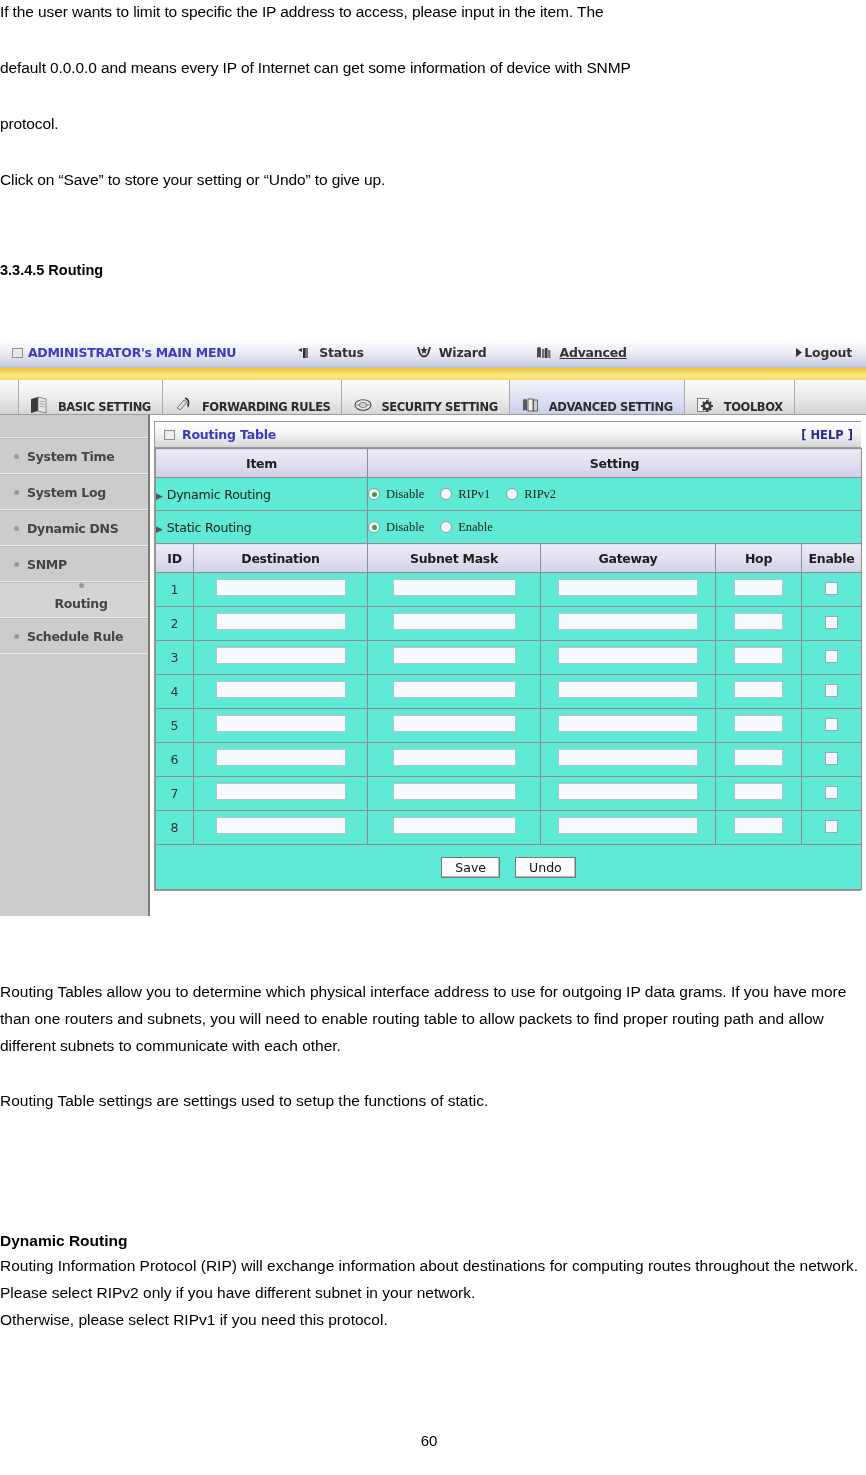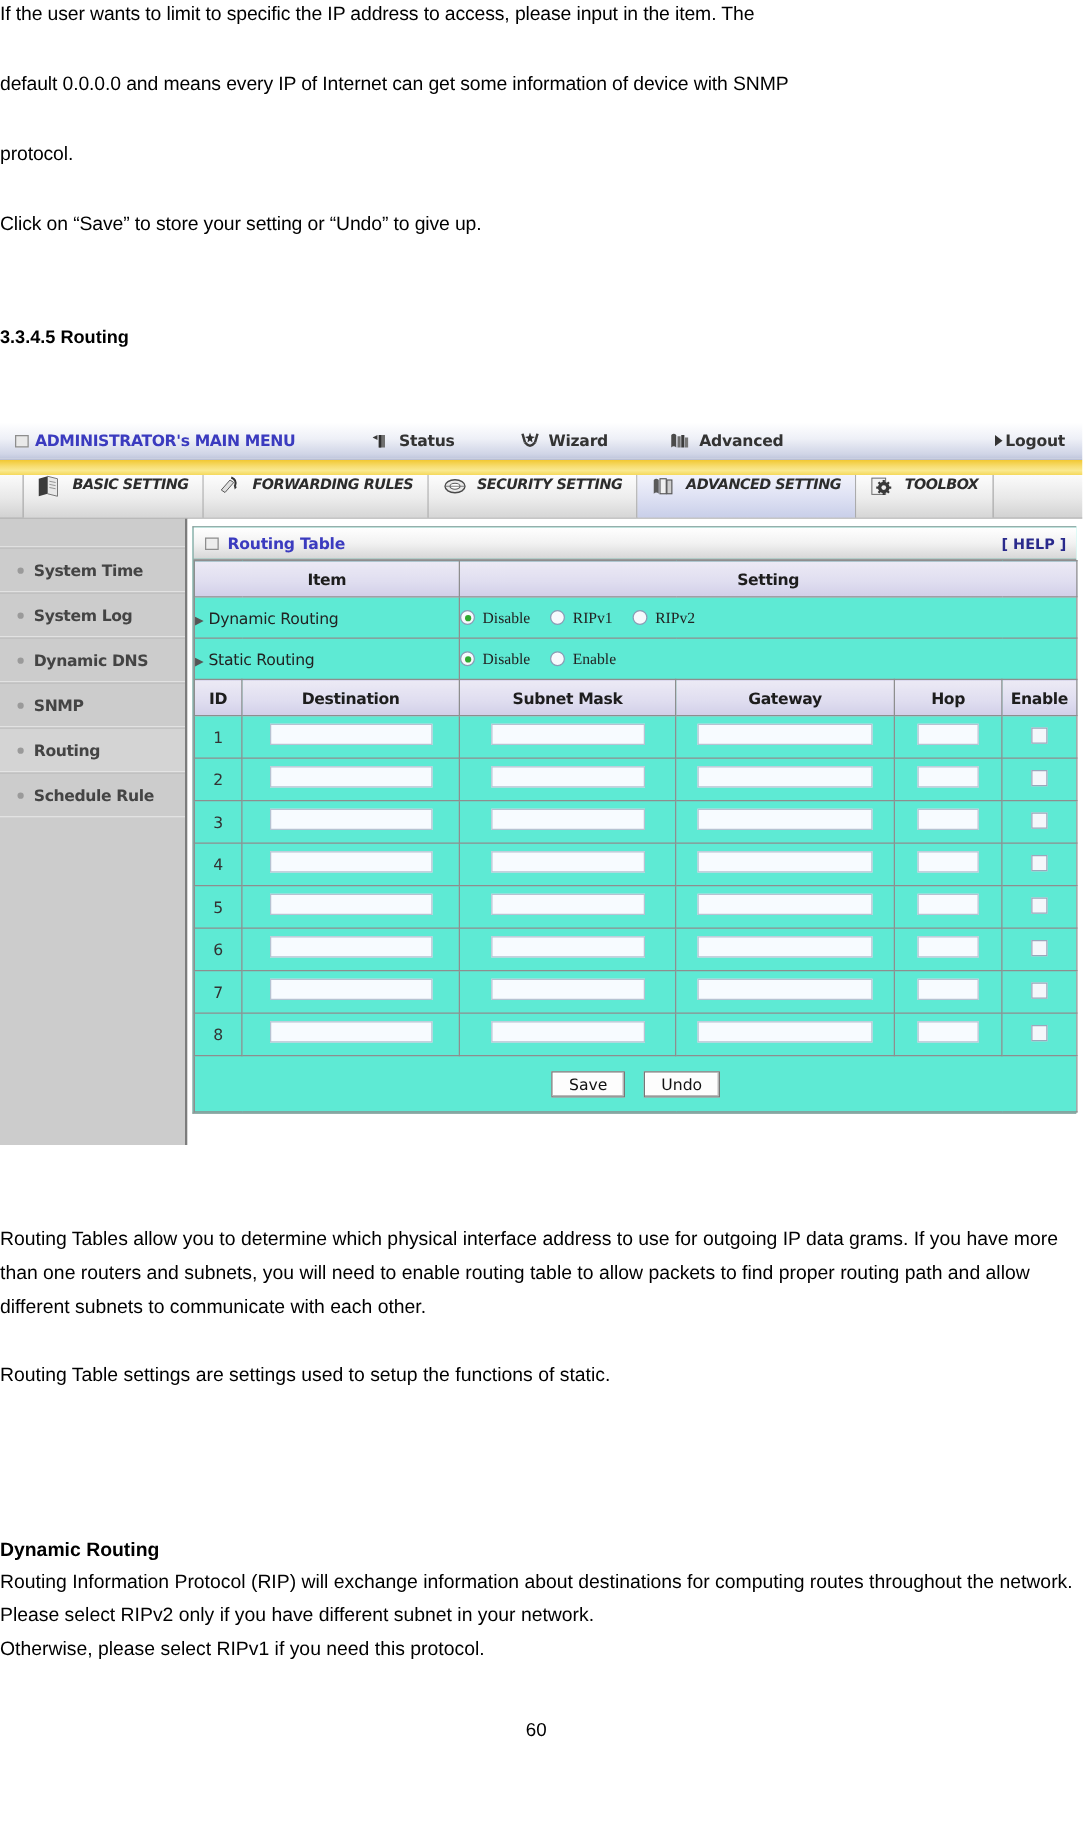--- a/index.html
+++ b/index.html
@@ -75,49 +75,48 @@
     font-size: 12.5px;
     font-weight: bold;
     color: #333;
     display: flex;
     align-items: center;
     gap: 7px;
     letter-spacing: -0.2px;
   }
   .admin-link.m1 { margin-left: 62px; }
   .admin-link.m2 { margin-left: 52px; }
-  .admin-link.m3 { margin-left: 50px; }
+  .admin-link.m3 { margin-left: 50px; text-decoration: underline; }
   .admin-link.logout { margin-left: auto; margin-right: 14px; gap: 1px; }
 
   .yellow-bar {
     height: 12px;
     background: linear-gradient(to bottom, #f2c832 0%, #f7dc6e 40%, #fae98f 70%, #f5d95c 100%);
   }
 
   
   .tab-strip {
     height: 34px;
     background: linear-gradient(to bottom, #fbfbfb 0%, #e8e8e8 55%, #d2d2d2 100%);
     display: flex;
     align-items: stretch;
     border-bottom: 1px solid #9b9b9b;
   }
   .tab {
     display: flex;
-    align-items: flex-start;
+    align-items: flex-end;
     gap: 8px;
     padding: 0 11px;
     font-size: 11.5px;
     font-weight: bold;
     letter-spacing: -0.4px;
     color: #2c2c2c;
     border-right: 1px solid #ababab;
     background: linear-gradient(to bottom, #fdfdfd 0%, #ececec 55%, #d6d6d6 100%);
     white-space: nowrap;
-    font-style: italic;
   }
   .tab:first-child { margin-left: 18px; border-left: 1px solid #ababab; }
   .tab.active {
     background: linear-gradient(to bottom, #f2f3fb 0%, #dfe2f4 50%, #c9cfe9 100%);
   }
 
   
   .ic { display: inline-block; position: relative; }
   .ic svg { display: block; }
 
@@ -139,21 +138,21 @@
     gap: 8px;
     padding-left: 14px;
     font-size: 12.5px;
     font-weight: bold;
     color: #444;
     letter-spacing: -0.3px;
     border-bottom: 1px solid #e9e9e9;
     border-top: 1px solid #bdbdbd;
     background: #cccccc;
   }
-  .side-item.sel { background: #d4d4d4; }
+  .side-item.sel { background: #d4d4d4; flex-direction: column; }
   .side-dot {
     width: 5px; height: 5px; border-radius: 50%;
     background: #9a9a9a; flex: 0 0 auto;
   }
   .side-rest { background: #cccccc; height: 290px; }
 
   .content {
     flex: 1;
     background: #ffffff;
     padding: 6px 0 0 4px;
@@ -238,21 +237,21 @@
 
   
   #mid-text { position: absolute; left: 0; top: 978px; width: 862px; }
   #mid-text p { margin: 0; }
   .p-block { font-size: 15.5px; line-height: 27px; }
   #note-text { position: absolute; left: 0; top: 1092px; width: 862px; font-size: 15.5px; }
   #dyn-block { position: absolute; left: 0; top: 1232px; width: 866px; }
   #dyn-block .head { font-size: 15.5px; font-weight: bold; margin-bottom: 2px; }
   #dyn-block .body { font-size: 15.5px; line-height: 27px; }
   #page-num {
-    position: absolute; left: 0; top: 1376px; width: 858px;
+    position: absolute; left: 0; top: 1432px; width: 858px;
     text-align: center; font-size: 15px;
   }
 </style>
 </head>
 <body>
 
 <div id="top-text">
   <p class="doc-para">If the user wants to limit to specific the IP address to access, please input in the item. The</p>
   <p class="doc-para">default 0.0.0.0 and means every IP of Internet can get some information of device with SNMP</p>
   <p class="doc-para">protocol.</p>

